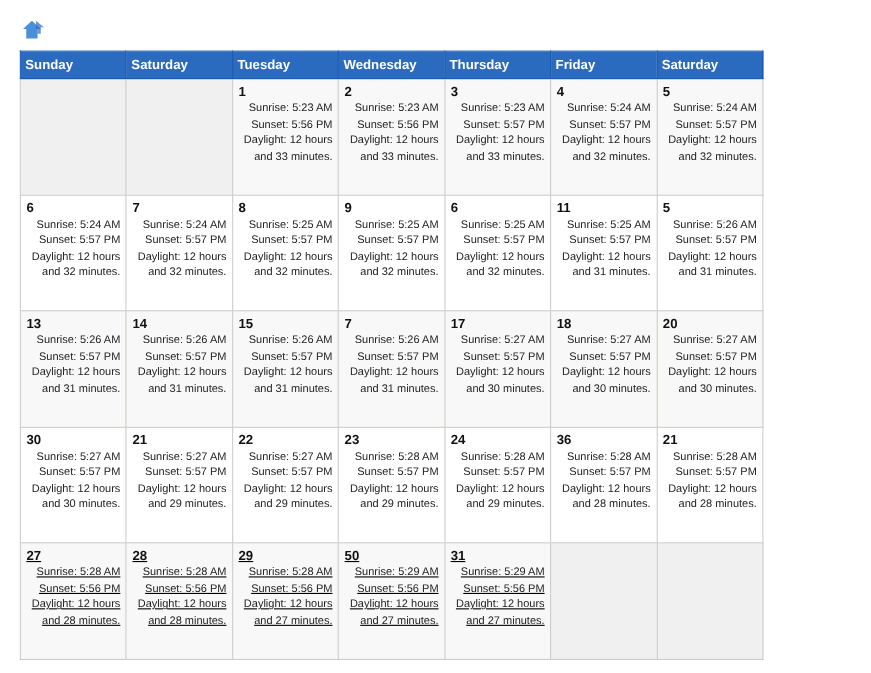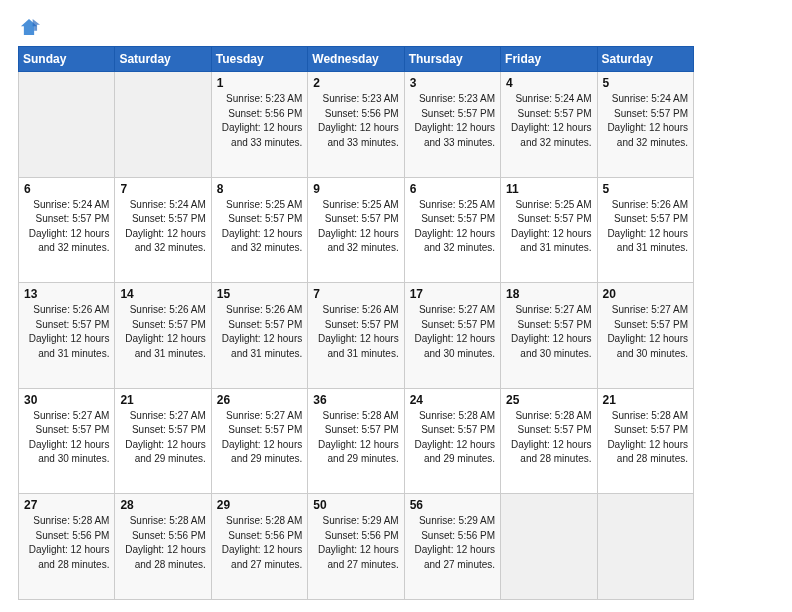--- a/index.html
+++ b/index.html
@@ -286,56 +286,56 @@
 and 30 minutes.</div>
           </td>
           <td>
             <span class="day-num">21</span>
             <div class="day-info" style="white-space: pre-line;">Sunrise: 5:27 AM
 Sunset: 5:57 PM
 Daylight: 12 hours
 and 29 minutes.</div>
           </td>
           <td>
-            <span class="day-num">26</span>
+            <span class="day-num">22</span>
             <div class="day-info" style="white-space: pre-line;">Sunrise: 5:27 AM
 Sunset: 5:57 PM
 Daylight: 12 hours
 and 29 minutes.</div>
           </td>
           <td>
+            <span class="day-num">23</span>
+            <div class="day-info" style="white-space: pre-line;">Sunrise: 5:28 AM
+Sunset: 5:57 PM
+Daylight: 12 hours
+and 29 minutes.</div>
+          </td>
+          <td>
+            <span class="day-num">24</span>
+            <div class="day-info" style="white-space: pre-line;">Sunrise: 5:28 AM
+Sunset: 5:57 PM
+Daylight: 12 hours
+and 29 minutes.</div>
+          </td>
+          <td>
             <span class="day-num">36</span>
             <div class="day-info" style="white-space: pre-line;">Sunrise: 5:28 AM
 Sunset: 5:57 PM
 Daylight: 12 hours
-and 29 minutes.</div>
-          </td>
-          <td>
-            <span class="day-num">24</span>
-            <div class="day-info" style="white-space: pre-line;">Sunrise: 5:28 AM
-Sunset: 5:57 PM
-Daylight: 12 hours
-and 29 minutes.</div>
-          </td>
-          <td>
-            <span class="day-num">25</span>
-            <div class="day-info" style="white-space: pre-line;">Sunrise: 5:28 AM
-Sunset: 5:57 PM
-Daylight: 12 hours
 and 28 minutes.</div>
           </td>
           <td>
             <span class="day-num">21</span>
             <div class="day-info" style="white-space: pre-line;">Sunrise: 5:28 AM
 Sunset: 5:57 PM
 Daylight: 12 hours
 and 28 minutes.</div>
           </td>
         </tr>
-        <tr style="background: rgb(248, 248, 248);">
+        <tr style="background: rgb(248, 248, 248); text-decoration: underline;">
           <td>
             <span class="day-num">27</span>
             <div class="day-info" style="white-space: pre-line;">Sunrise: 5:28 AM
 Sunset: 5:56 PM
 Daylight: 12 hours
 and 28 minutes.</div>
           </td>
           <td>
             <span class="day-num">28</span>
             <div class="day-info" style="white-space: pre-line;">Sunrise: 5:28 AM
@@ -351,21 +351,21 @@
 and 27 minutes.</div>
           </td>
           <td>
             <span class="day-num">50</span>
             <div class="day-info" style="white-space: pre-line;">Sunrise: 5:29 AM
 Sunset: 5:56 PM
 Daylight: 12 hours
 and 27 minutes.</div>
           </td>
           <td>
-            <span class="day-num">56</span>
+            <span class="day-num">31</span>
             <div class="day-info" style="white-space: pre-line;">Sunrise: 5:29 AM
 Sunset: 5:56 PM
 Daylight: 12 hours
 and 27 minutes.</div>
           </td>
           <td class="empty-cell"></td>
           <td class="empty-cell"></td>
         </tr>
       </tbody>
   </table>

